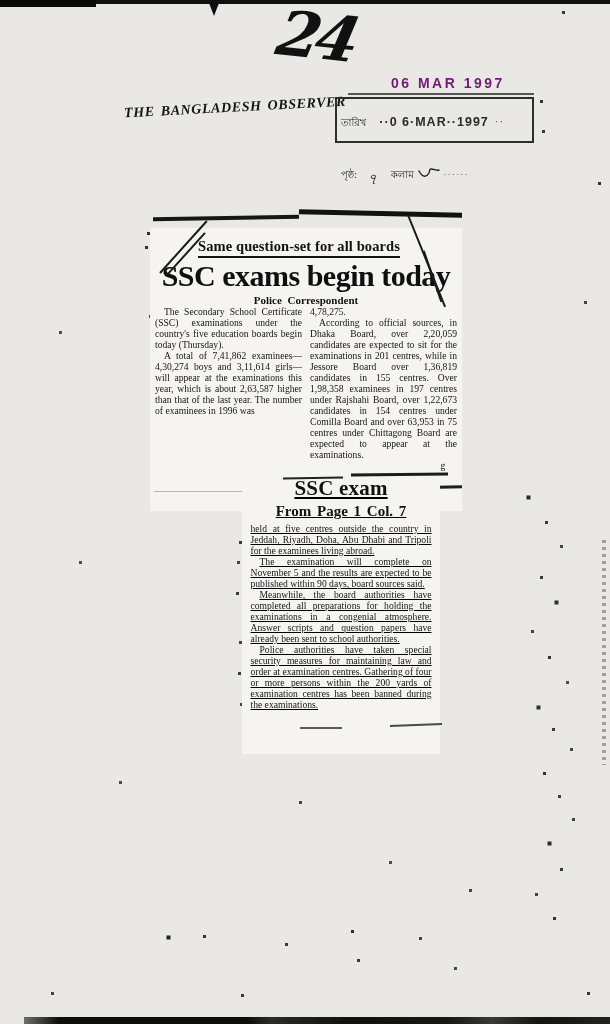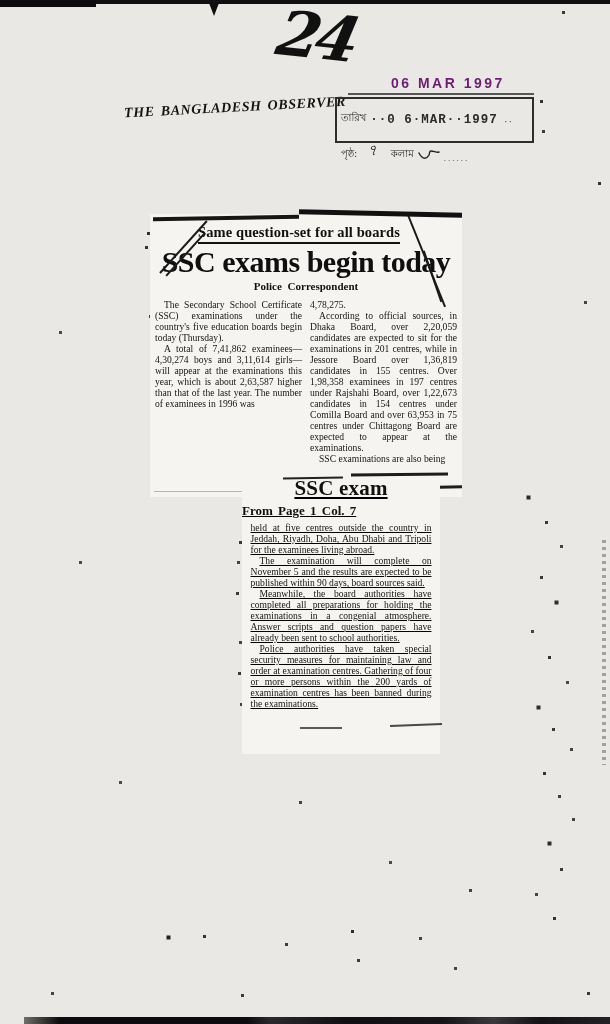--- a/index.html
+++ b/index.html
@@ -59,66 +59,66 @@
     position:absolute;left:124px;top:100px;width:205px;
     font-family:"Liberation Serif", serif;font-style:italic;font-weight:bold;
     font-size:14px;letter-spacing:.6px;word-spacing:2px;color:#141414;
     transform:rotate(-3deg);white-space:nowrap;
   }
   .stamp-box{
     position:absolute;left:335px;top:97px;width:195px;height:42px;
     border:2px solid #2e2e2e;background:transparent;color:#1d1d1d;
     font-size:11px;
   }
-  .stamp-row{display:flex;align-items:flex-end;height:20px;padding:8px 4px;white-space:nowrap;}
+  .stamp-row{display:flex;align-items:flex-start;height:20px;padding:16px 4px;white-space:nowrap;}
   .stamp-bn{font-size:10px;color:#222;}
-  .stamp-date-val{font-family:Liberation Mono, monospace;font-weight:bold;font-size:12.5px;
-    letter-spacing:1px;color:#2a2a2a;margin-left:4px;}
+  .stamp-date-val{font-family:Liberation Sans, sans-serif;font-weight:bold;font-size:12.5px;
+    letter-spacing:1px;color:#2a2a2a;margin-left:13px;}
   .stamp-trail{color:#444;margin-left:6px;letter-spacing:1px;}
   .stamp-page-val{font-family:"DejaVu Serif", serif;font-style:italic;font-size:15px;
     color:#222;margin:0 14px 0 10px;transform:rotate(8deg);display:inline-block;}
   .stamp-squiggle{margin-left:4px;display:inline-block;}
   .stamp-dots{color:#333;letter-spacing:2px;margin-left:4px;font-size:9px;}
   
-  .clip1{position:absolute;left:150px;top:214px;width:312px;height:283px;background:#f5f4f0;}
+  .clip1{position:absolute;left:150px;top:228px;width:312px;height:283px;background:#f5f4f0;}
   .clip1-torn-a{position:absolute;left:153px;top:216px;width:146px;height:4px;background:#161616;transform:rotate(-1deg);}
   .clip1-torn-b{position:absolute;left:299px;top:211px;width:163px;height:5px;background:#111;transform:rotate(1.2deg);}
   .slash{position:absolute;background:#1a1a1a;height:2px;transform-origin:left center;}
   .slash-a1{left:160px;top:272px;width:70px;transform:rotate(-48deg);}
   .slash-a2{left:166px;top:275px;width:58px;height:1.5px;transform:rotate(-48deg);}
   .slash-b1{left:408px;top:214px;width:99px;transform:rotate(68deg);}
   .slash-b2{left:424px;top:250px;width:54px;height:1.5px;transform:rotate(71deg);}
   .clip1-bottom-rule{position:absolute;left:297px;top:487px;width:165px;height:2.5px;background:#1f1f1f;transform:rotate(-1.3deg);}
   .clip1-bottom-faint{position:absolute;left:154px;top:491px;width:110px;height:1px;background:#8a8a8a;opacity:.6;}
   .kicker-wrap{text-align:center;margin-top:9px;padding-right:14px;}
   .kicker{
     display:inline-block;font-weight:bold;font-size:14.5px;color:#111;
     border-bottom:2px solid #111;padding-bottom:1px;letter-spacing:.1px;
   }
   .headline1{
     text-align:center;font-weight:bold;font-size:30px;color:#0f0f0f;
     letter-spacing:-.5px;margin-top:2px;line-height:32px;
   }
   .byline{text-align:center;font-weight:bold;font-size:11px;color:#111;margin-top:2px;word-spacing:3px;}
-  .cols{display:flex;gap:8px;padding:0 5px;margin-top:7px;}
+  .cols{display:flex;gap:8px;padding:0 5px;}
   .col{width:148px;}
   .art-text p{
     margin:0;font-size:9.6px;line-height:11px;color:#151515;
     text-align:justify;text-indent:9px;
   }
   .art-text p.noindent{text-indent:0;}
   .jump-line{font-weight:bold;font-size:9.8px;text-align:center;color:#111;margin-top:1px;word-spacing:2px;}
   
   .clip2{position:absolute;left:242px;top:462px;width:198px;height:292px;background:#f5f4f0;text-decoration:underline;}
   .clip2-top-dash-a{position:absolute;left:283px;top:477px;width:60px;height:2px;background:#222;transform:rotate(-1deg);}
   .clip2-top-dash-b{position:absolute;left:351px;top:473px;width:97px;height:2.5px;background:#1c1c1c;transform:rotate(-.5deg);}
   .clip2-bottom-dash-a{position:absolute;left:300px;top:727px;width:42px;height:1.5px;background:#333;opacity:.8;}
   .clip2-bottom-dash-b{position:absolute;left:390px;top:724px;width:52px;height:2px;background:#2a2a2a;opacity:.85;transform:rotate(-2deg);}
   .headline2{text-align:center;font-weight:bold;font-size:21px;color:#111;margin-top:14px;letter-spacing:.2px;}
-  .from-line{text-align:left;font-weight:bold;font-size:13px;color:#111;margin-top:2px;word-spacing:2px;}
+  .from-line{text-align:center;font-weight:bold;font-size:15px;color:#111;margin-top:2px;word-spacing:2px;}
   .clip2-body{width:181px;margin:3px auto 0 auto;}
 </style>
 </head>
 <body>
 
 <div class="page">
 
   <div class="top-strip"></div>
   <div class="top-strip-thick"></div>
   <div class="top-drip"></div>

